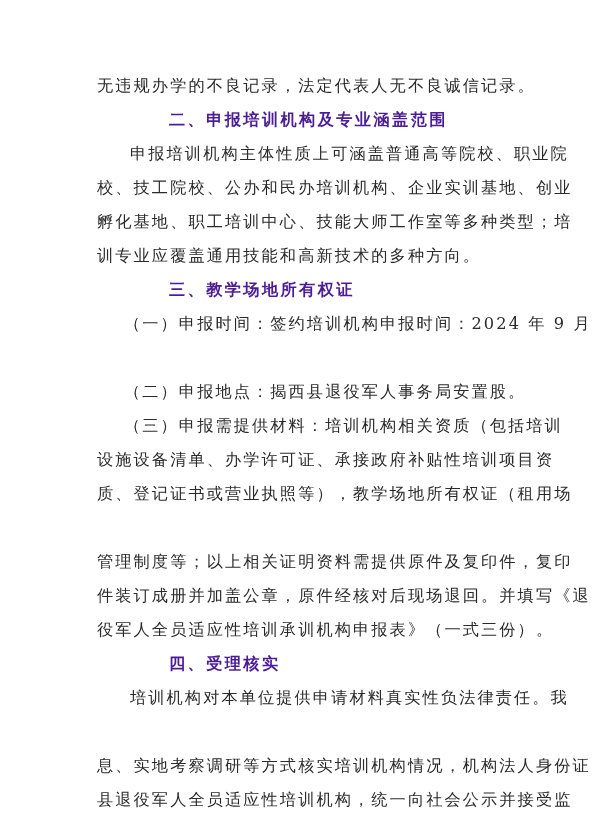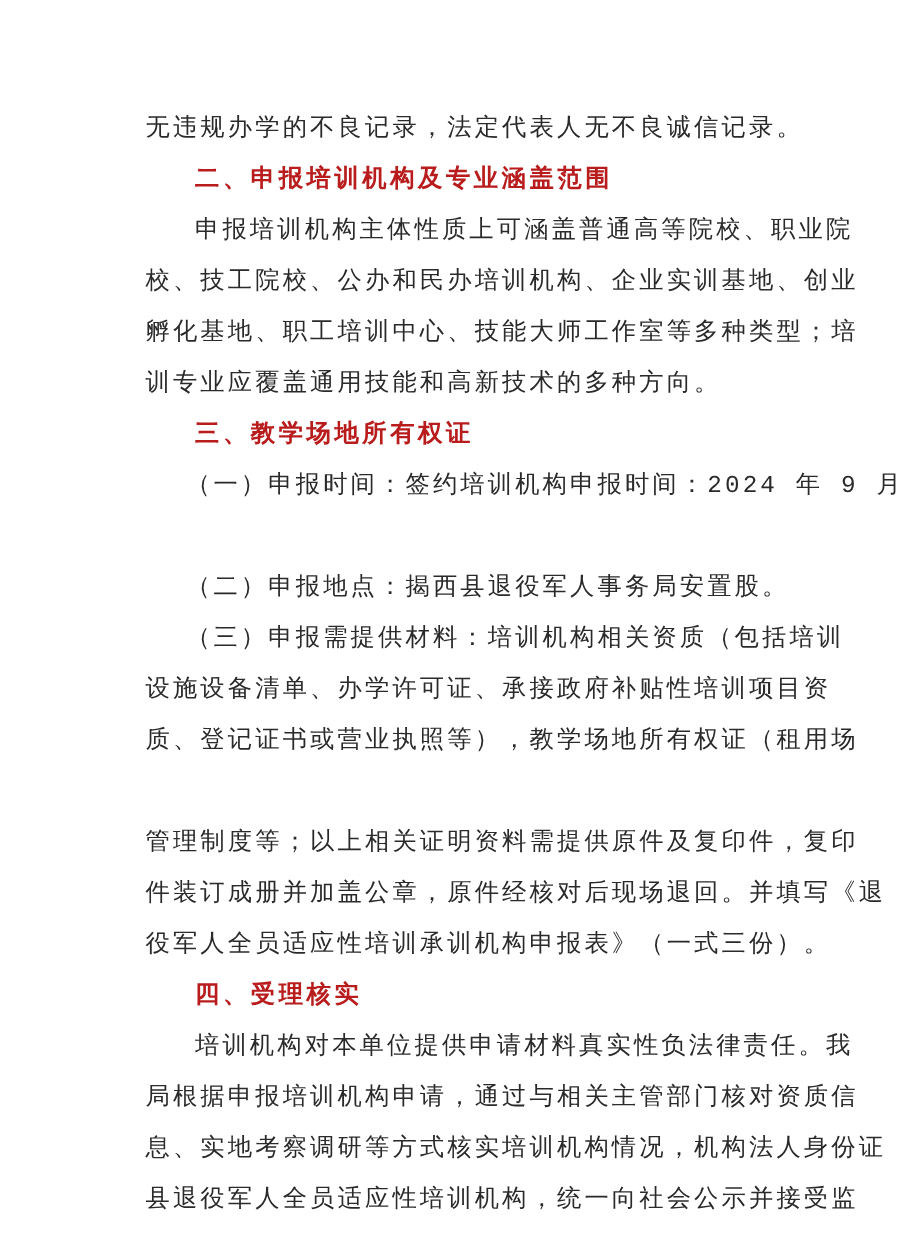--- a/index.html
+++ b/index.html
@@ -2,29 +2,29 @@
 <html><head>
 <meta charset="utf-8">
 <style>
   html, body { margin: 0; padding: 0; }
   body {
     width: 610px; height: 838px; background: #ffffff; overflow: hidden;
     position: relative;
     font-family: "DejaVu Serif", "Liberation Serif", serif;
     color: #2a2a2a;
   }
-  .page { position: absolute; left: 0; top: 0; width: 610px; height: 760px; font-family: Liberation Mono, monospace; }
+  .page { position: absolute; left: 0; top: 0; width: 610px; height: 760px; }
   .line {
     position: absolute; left: 97px; width: 420px;
     font-size: 16.2px; line-height: 20px; white-space: nowrap;
     letter-spacing: 2.1px;
   }
   .indent { left: 130px; }
   .indent2 { left: 124px; }
-  .heading { font-weight: bold; letter-spacing: 2.4px; color: #b91c1c; }
+  .heading { font-weight: bold; letter-spacing: 2.4px; color: #4c1d95; margin-left: 39px; }
 </style>
 </head>
 <body>
 
 <div class="page">
   <div class="line" style="top:76px">无违规办学的不良记录，法定代表人无不良诚信记录。</div>
   <div class="line indent heading" style="top:110px">二、申报培训机构及专业涵盖范围</div>
   <div class="line indent" style="top:144px">申报培训机构主体性质上可涵盖普通高等院校、职业院</div>
   <div class="line" style="top:178px">校、技工院校、公办和民办培训机构、企业实训基地、创业</div>
   <div class="line" style="top:212px">孵化基地、职工培训中心、技能大师工作室等多种类型；培</div>
@@ -33,16 +33,15 @@
   <div class="line indent2" style="top:314px">（一）申报时间：签约培训机构申报时间：2024 年 9 月</div>
   <div class="line indent2" style="top:382px">（二）申报地点：揭西县退役军人事务局安置股。</div>
   <div class="line indent2" style="top:416px">（三）申报需提供材料：培训机构相关资质（包括培训</div>
   <div class="line" style="top:450px">设施设备清单、办学许可证、承接政府补贴性培训项目资</div>
   <div class="line" style="top:484px">质、登记证书或营业执照等），教学场地所有权证（租用场</div>
   <div class="line" style="top:552px">管理制度等；以上相关证明资料需提供原件及复印件，复印</div>
   <div class="line" style="top:586px">件装订成册并加盖公章，原件经核对后现场退回。并填写《退</div>
   <div class="line" style="top:620px">役军人全员适应性培训承训机构申报表》（一式三份）。</div>
   <div class="line indent heading" style="top:654px">四、受理核实</div>
   <div class="line indent" style="top:688px">培训机构对本单位提供申请材料真实性负法律责任。我</div>
-  <div class="line" style="top:722px">局根据申报培训机构申请，通过与相关主管部门核对资质信</div>
   <div class="line" style="top:756px">息、实地考察调研等方式核实培训机构情况，机构法人身份证</div>
   <div class="line" style="top:790px">县退役军人全员适应性培训机构，统一向社会公示并接受监</div>
 </div>
 
 </body></html>

